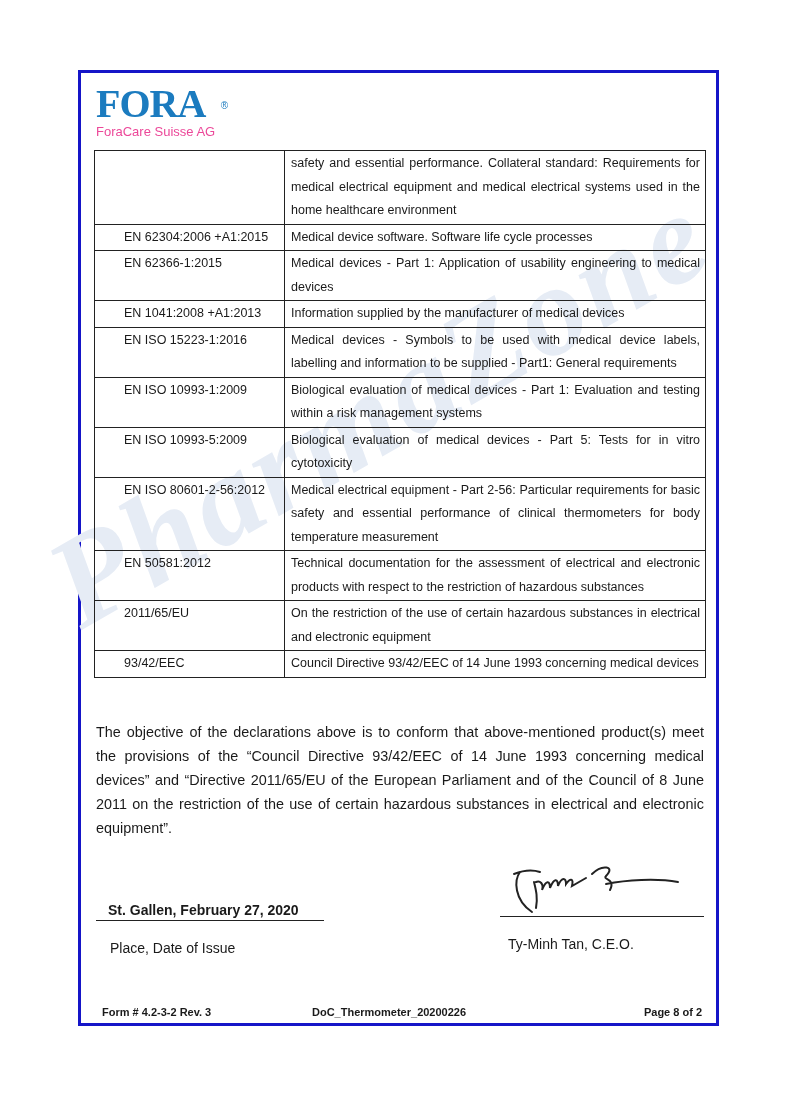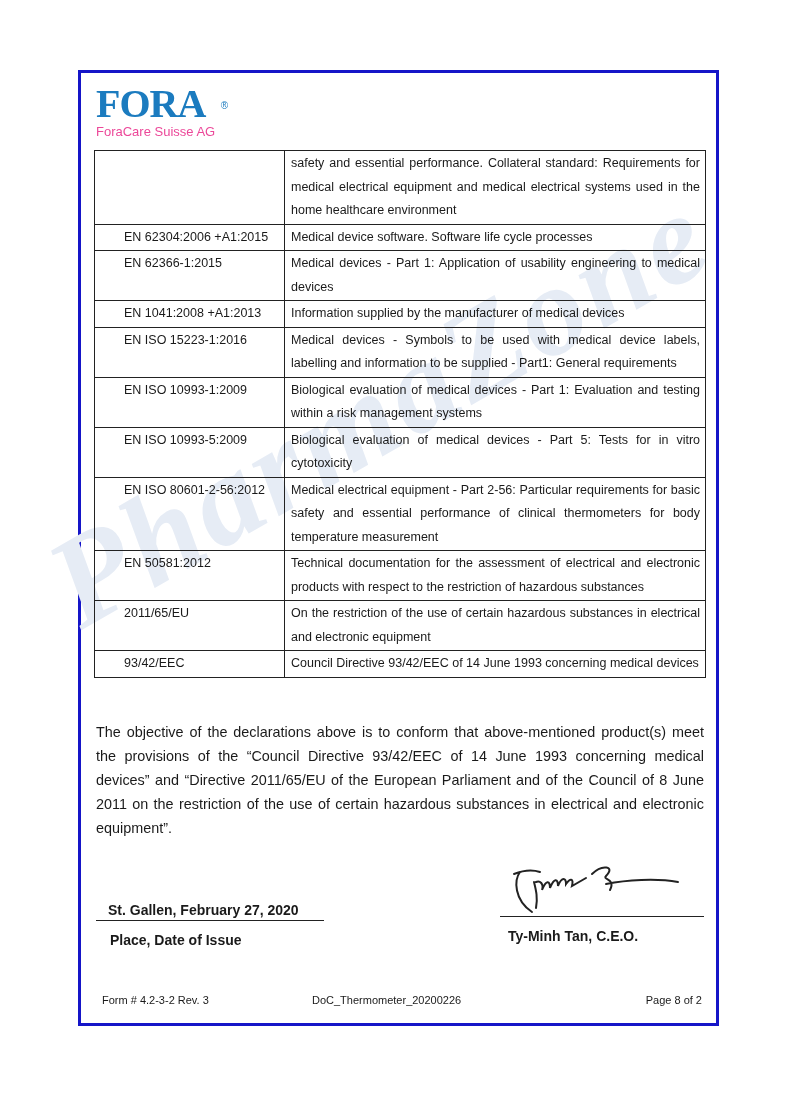--- a/index.html
+++ b/index.html
@@ -11,26 +11,26 @@
     .logo-reg { font-family: "Liberation Sans", sans-serif; font-size: 10px; font-weight: normal; position: absolute; top: 2px; right: -12px; color: #1b7bbf; }
     .logo-sub { font-size: 13px; color: #ec4899; margin-top: 0px; line-height: 15px; }
     table.standards { position: absolute; left: 94px; top: 150px; width: 612px; border-collapse: collapse; font-size: 12.5px; z-index: 1; background: transparent; }
     table.standards td { border: 1px solid #222; vertical-align: top; padding: 1px 5px 1px 6px; line-height: 23.5px; }
     table.standards td.code { width: 155px; padding-left: 29px; }
     table.standards td.desc { text-align: justify; margin-left: 24px; }
     .objective { position: absolute; left: 96px; top: 720px; width: 608px; font-size: 14.4px; line-height: 24px; text-align: justify; z-index: 1; }
     .sig-left { position: absolute; left: 96px; top: 902px; width: 228px; z-index: 1; }
     .sig-right { position: absolute; left: 500px; top: 860px; width: 204px; z-index: 1; }
     .sig-value { font-size: 14px; font-weight: bold; padding-left: 12px; padding-bottom: 2px; border-bottom: 1.5px solid #222; }
-    .sig-label { font-size: 14px; font-weight: bold; padding-left: 14px; margin-top: 11px; }
+    .sig-label { font-size: 14px; font-weight: normal; padding-left: 14px; margin-top: 19px; }
     .sig-right .signature { height: 56px; border-bottom: 1.5px solid #222; position: relative; }
     .sig-right .signature svg { position: absolute; left: 6px; top: 0; }
     .sig-right .sig-label { padding-left: 8px; }
     .footer { position: absolute; left: 102px; top: 990px; width: 600px; font-size: 11px; z-index: 1; }
-    .footer span { position: absolute; top: 4px; white-space: nowrap; }
+    .footer span { position: absolute; top: 16px; white-space: nowrap; font-weight: bold; }
     .footer .form { left: 0; }
     .footer .doc { left: 210px; }
     .footer .page { right: 0; }
   </style>
 </head>
 <body>
 
 <div class="page-frame"></div>
 
 <div class="watermark">PharmaZone</div>

